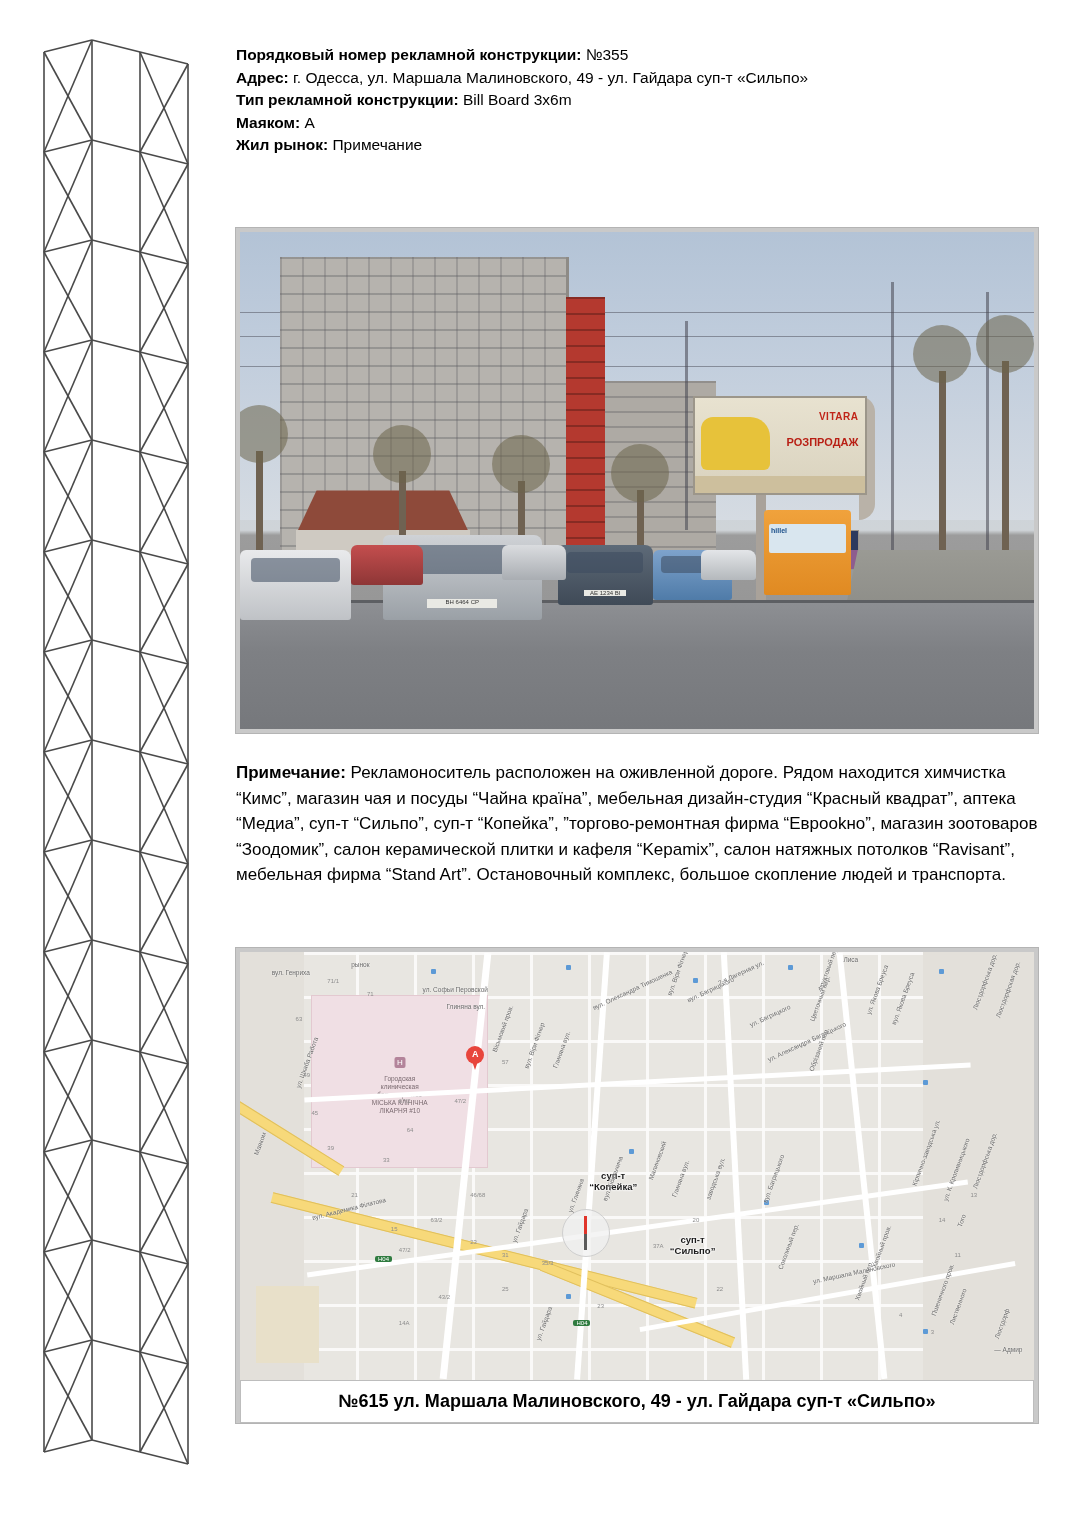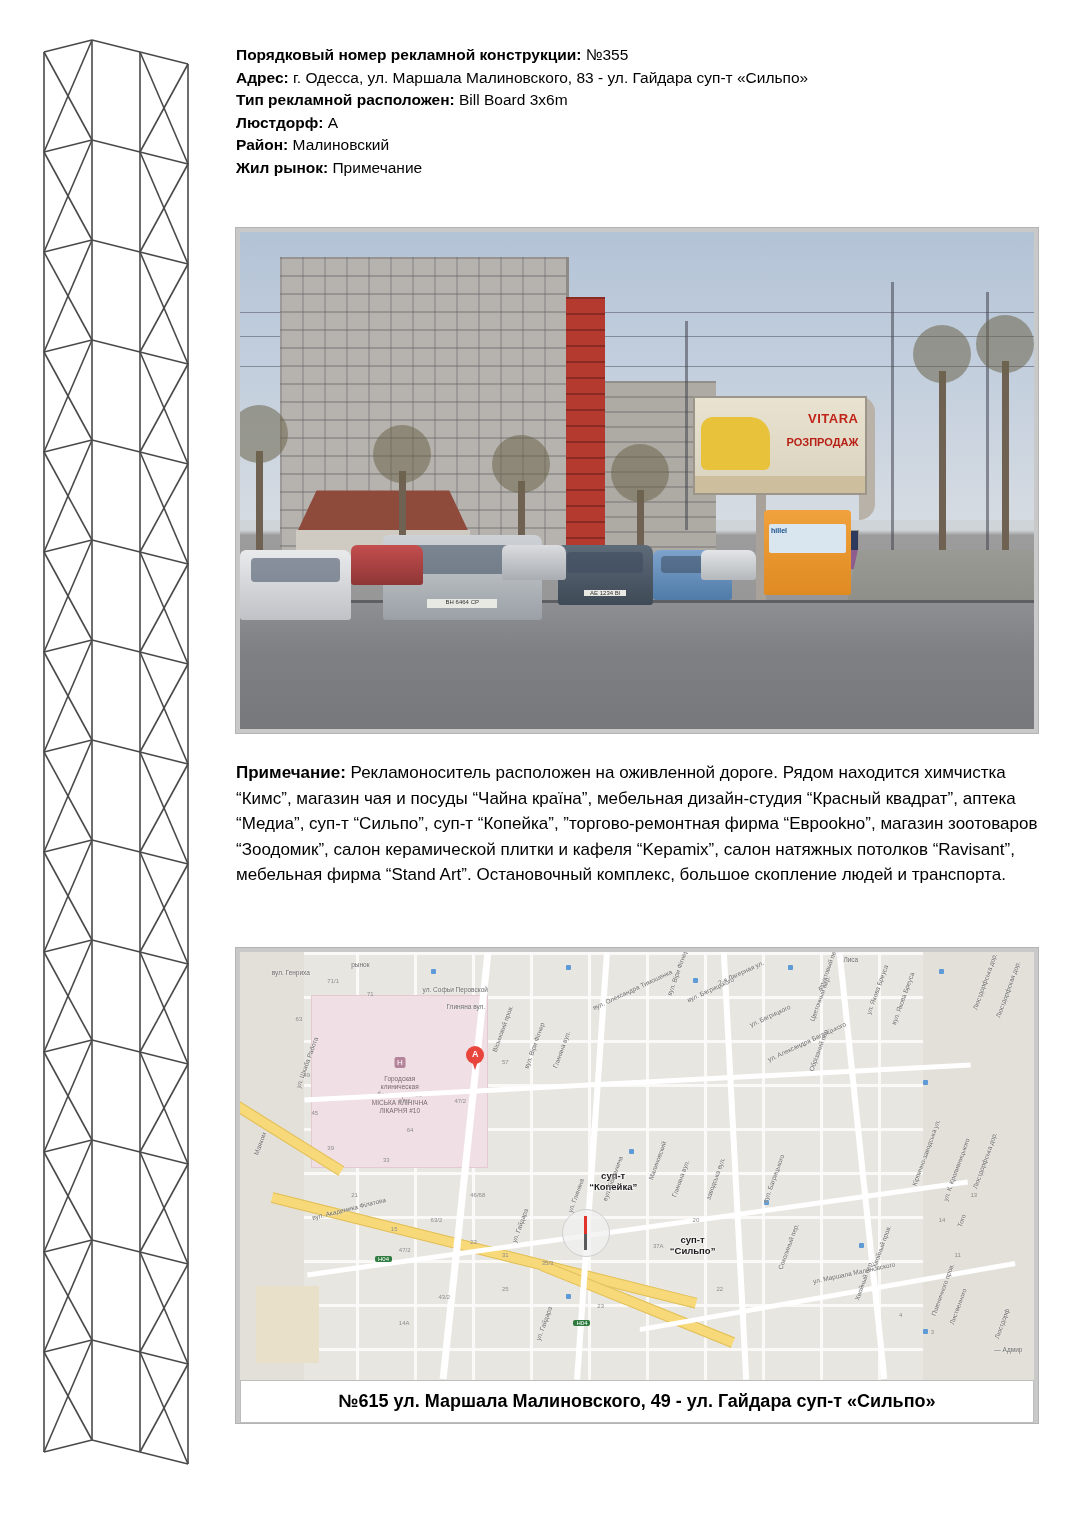--- a/index.html
+++ b/index.html
@@ -139,21 +139,21 @@
     box-sizing: border-box;
     overflow: hidden;
   }
   .bb .car {
     position: absolute; left: 4%; top: 20%; width: 40%; height: 55%;
     background: #e7c23a;
     border-radius: 12px 20px 6px 6px;
   }
   .bb .txt1 {
     position: absolute; right: 4%; top: 14%;
-    font-size: 13px; color: #c02418; font-weight: bold;
+    font-size: 10px; color: #c02418; font-weight: bold;
     letter-spacing: .5px;
   }
   .bb .txt2 {
     position: absolute; right: 4%; top: 40%;
     font-size: 11px; color: #b81f14; font-weight: bold;
   }
   .bb .band {
     position: absolute; left: 0; right: 0; bottom: 0; height: 18%;
     background: #cdbf9d;
   }
@@ -482,33 +482,29 @@
   </svg>
 </div>
 
 <div class="info">
   <div class="row">
     <b>Порядковый номер рекламной конструкции:</b>
     <span>№355</span>
   </div>
   <div class="row">
     <b>Адрес:</b>
-    <span>г. Одесса, ул. Маршала Малиновского, 83 - ул. Гайдара суп-т «Сильпо»</span>
+    <span>г. Одесса, ул. Маршала Малиновского, 49 - ул. Гайдара суп-т «Сильпо»</span>
   </div>
   <div class="row">
-    <b>Тип рекламной расположен:</b>
+    <b>Тип рекламной конструкции:</b>
     <span>Bill Board 3x6m</span>
   </div>
   <div class="row">
-    <b>Люстдорф:</b>
+    <b>Маяком:</b>
     <span>A</span>
-  </div>
-  <div class="row">
-    <b>Район:</b>
-    <span>Малиновский</span>
   </div>
   <div class="row">
     <b>Жил рынок:</b>
     <span>Примечание</span>
   </div>
 </div>
 
 <div class="photo-frame">
   <div class="photo">
     <div class="sky"></div>

